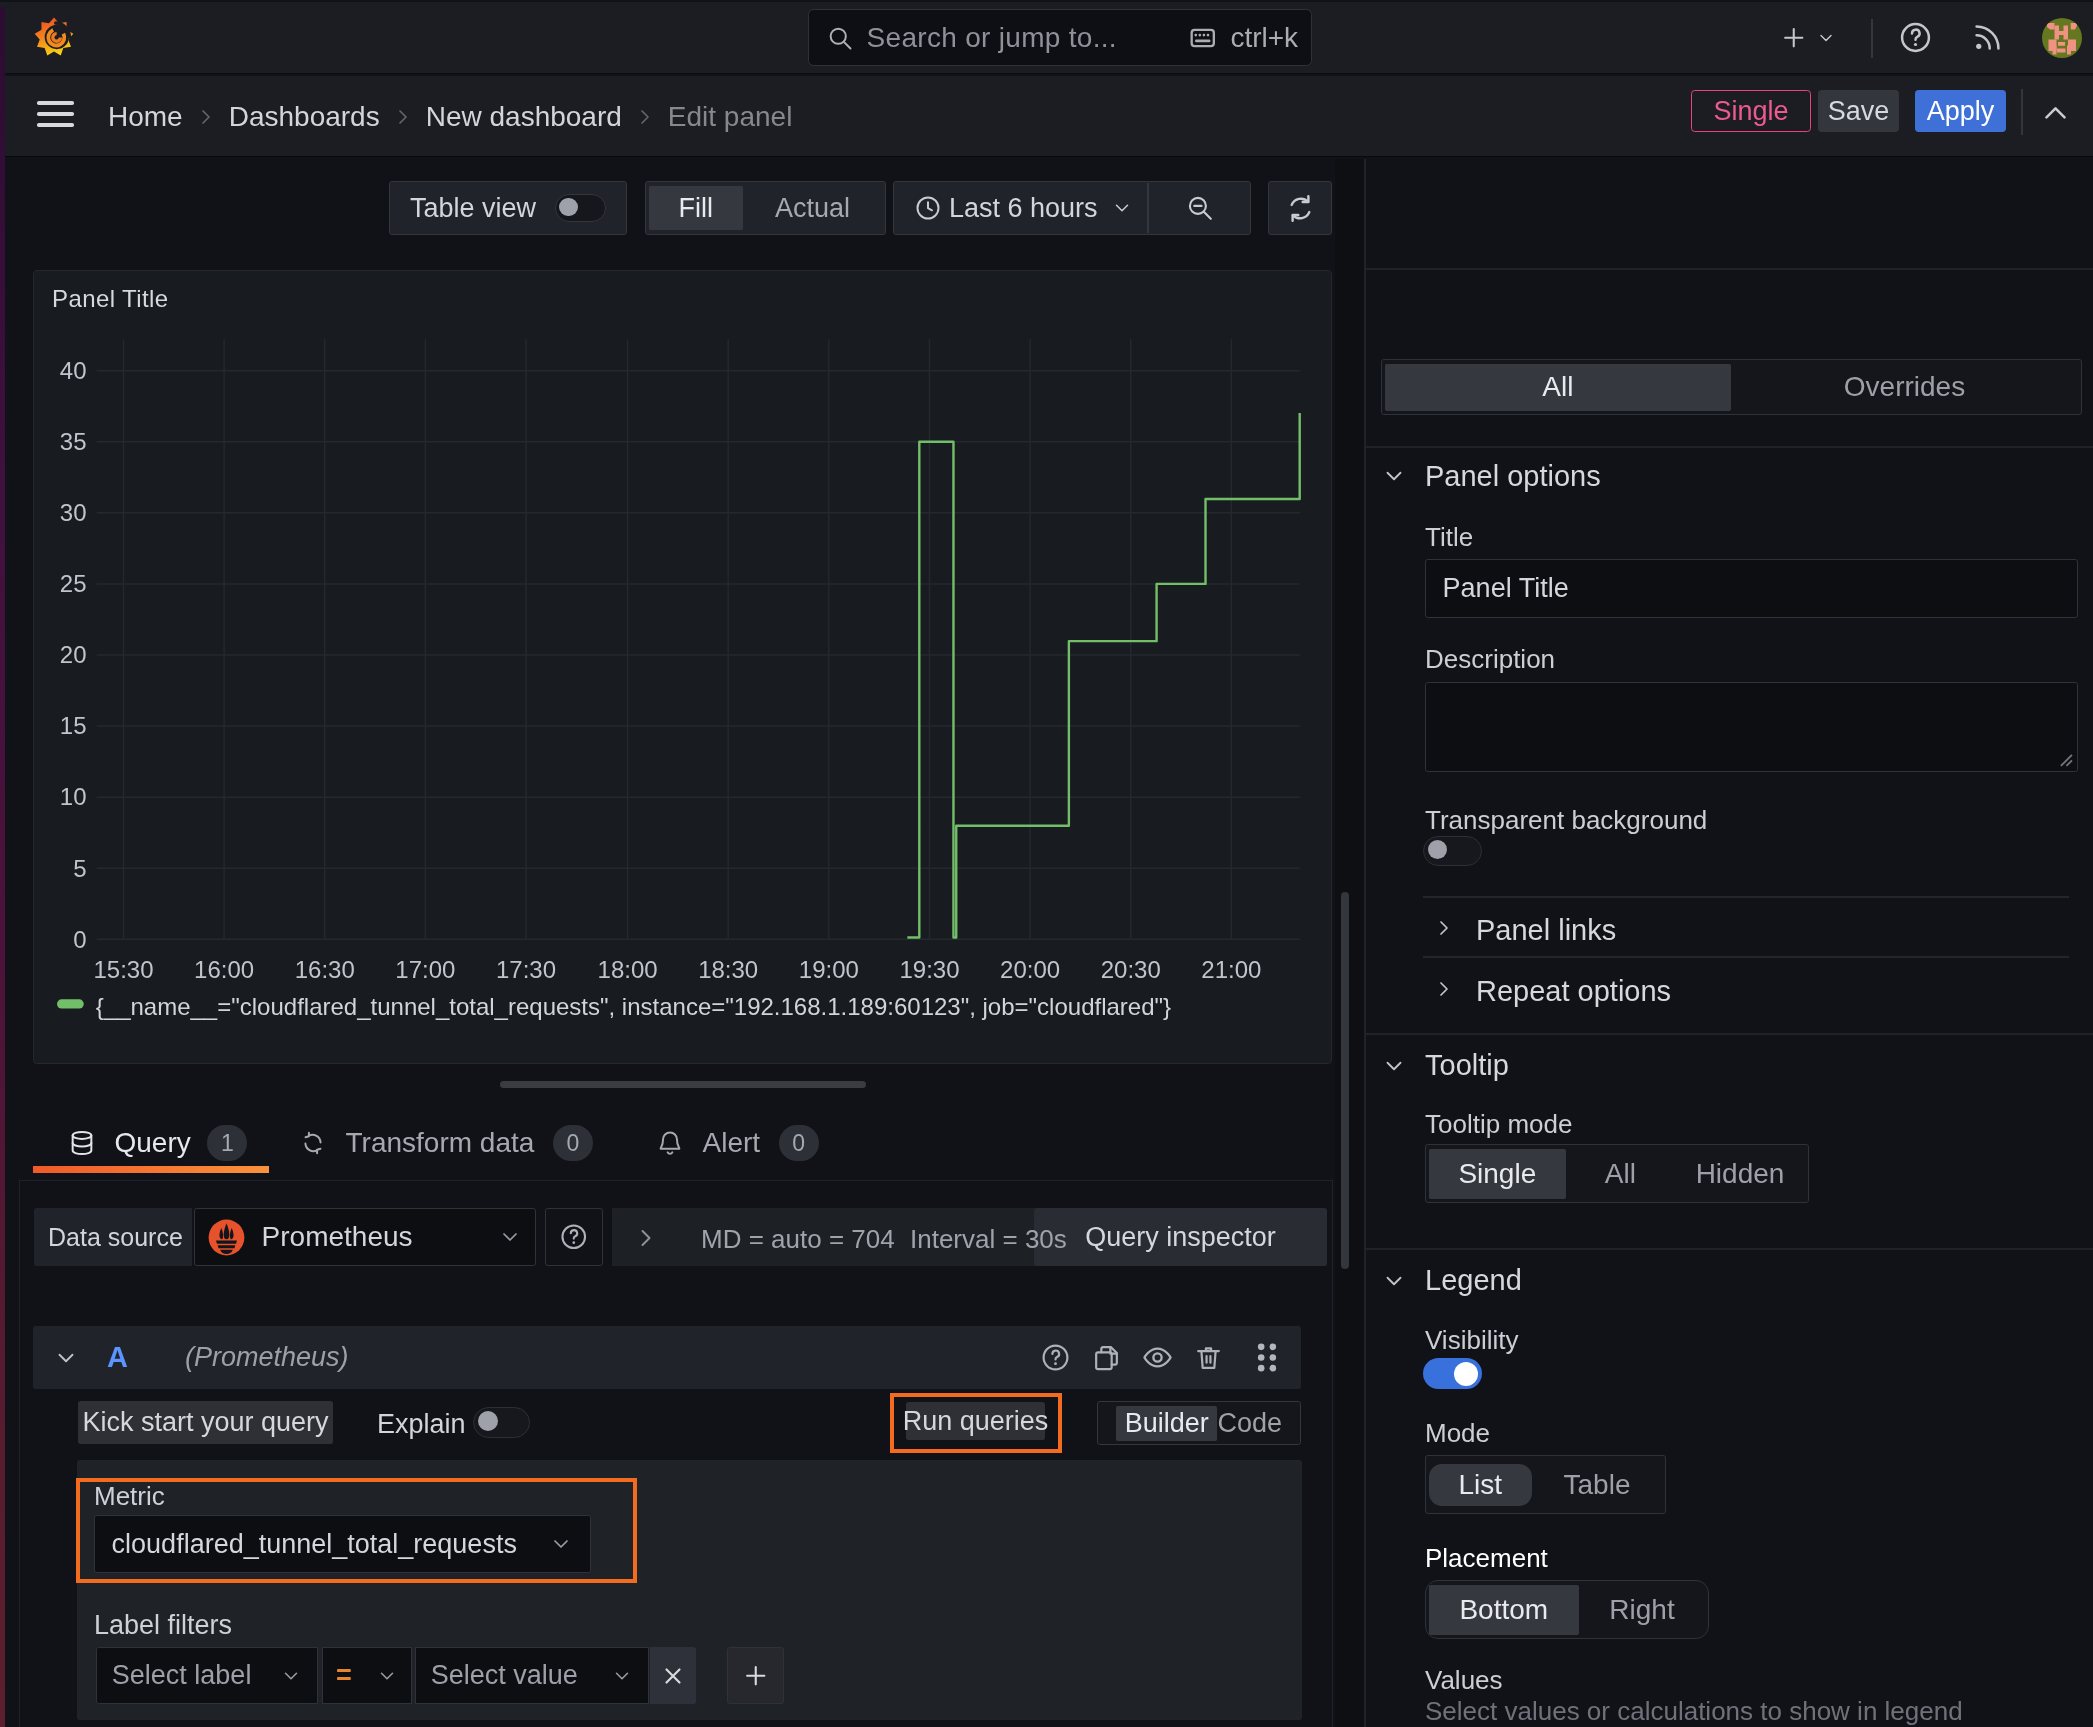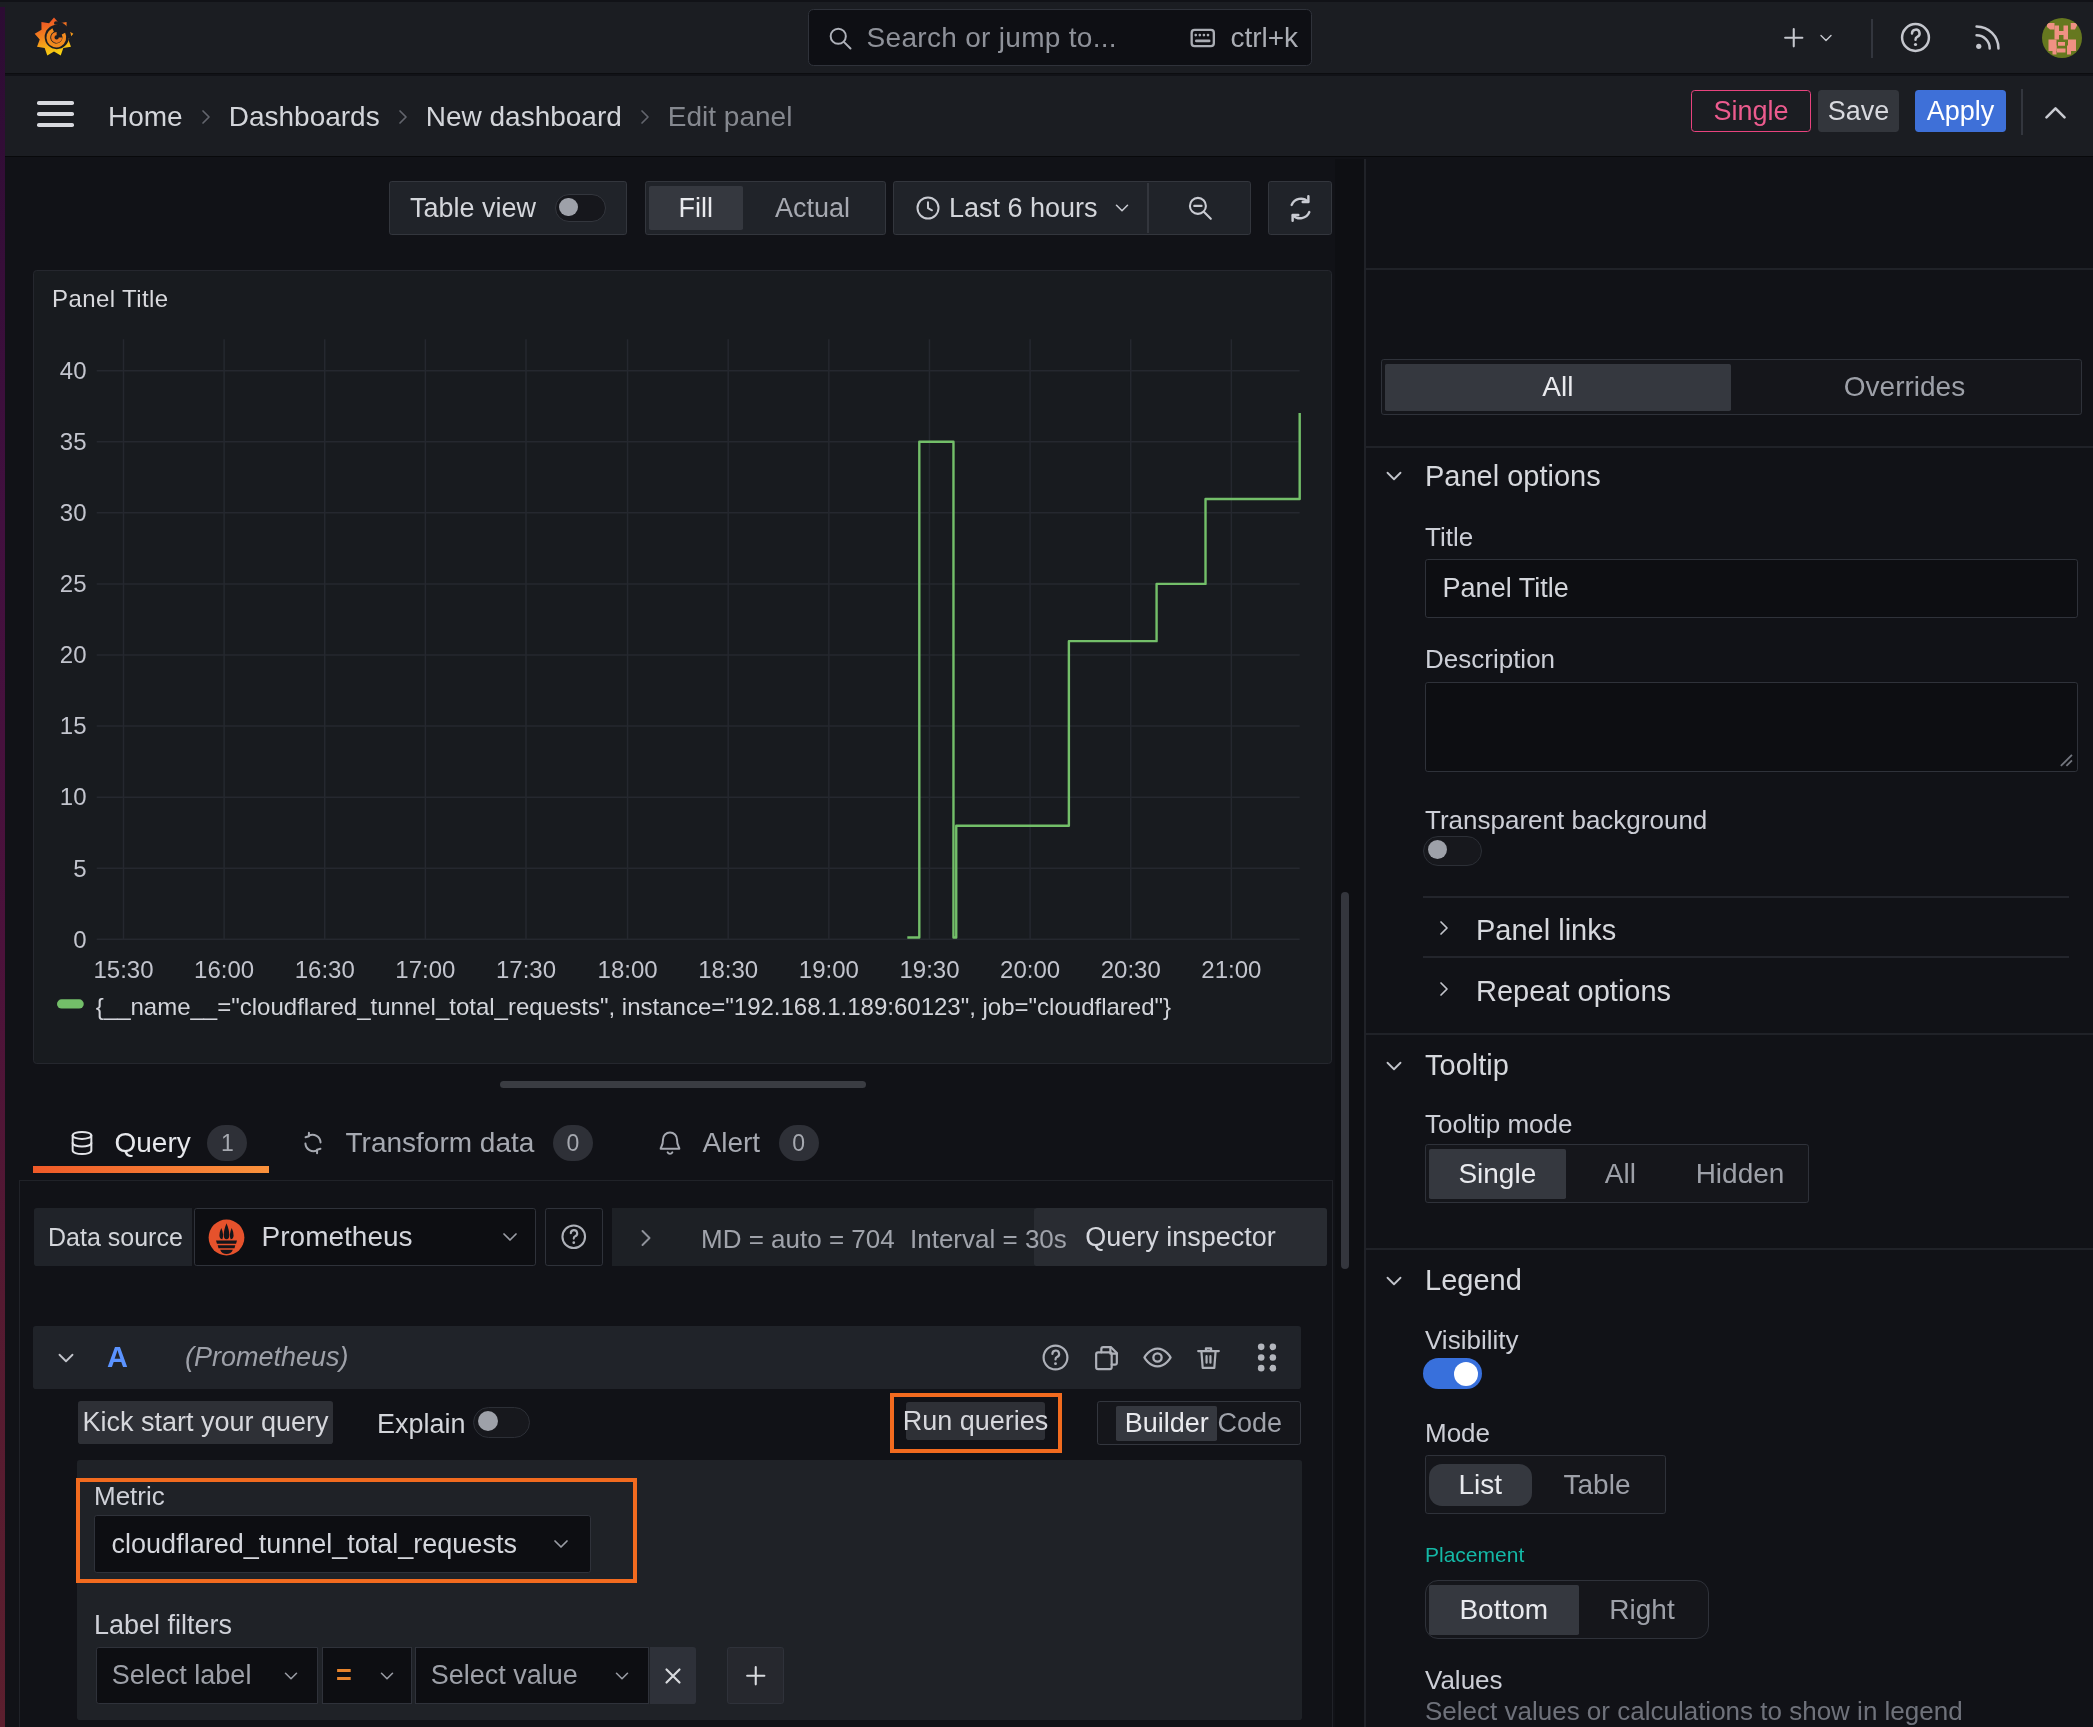--- a/index.html
+++ b/index.html
@@ -401,21 +401,21 @@
 <div class="abs" style="left:1425px;top:1264px;font-size:29px;color:#d6d8dd">Legend</div>
 <div class="abs" style="left:1425px;top:1325px;font-size:26px;color:#ccced6">Visibility</div>
 <div class="abs" style="left:1423px;top:1358px;width:59px;height:31px;background:#3870dc;border-radius:16.6px">
 <div style="position:absolute;right:3.7px;top:3.7px;width:24px;height:24px;background:#fff;border-radius:50%"></div>
 </div>
 <div class="abs" style="left:1425px;top:1418px;font-size:26px;color:#ccced6">Mode</div>
 <div class="abs flex" style="left:1425px;top:1455px;width:241px;height:59px;border:1.8px solid #2f323a;border-radius:2.8px;background:#15161b;padding:2.8px">
 <div class="flex" style="height:42px;width:103px;justify-content:center;background:#35383f;border-radius:13px;font-size:28px;color:#e9eaee">List</div>
 <div class="flex" style="height:50px;flex:1;justify-content:center;font-size:28px;color:#9da0a8">Table</div>
 </div>
-<div class="abs" style="left:1425px;top:1543px;font-size:21px;color:#14b8a6">Placement</div>
+<div class="abs" style="left:1425px;top:1543px;font-size:26px;color:#ffffff">Placement</div>
 <div class="abs flex" style="left:1425px;top:1580px;width:284px;height:59px;border:1.8px solid #2f323a;border-radius:13px;background:#15161b;padding:2.8px">
 <div class="flex" style="height:50px;width:150px;justify-content:center;background:#35383f;border-radius:1.8px;font-size:28px;color:#e9eaee">Bottom</div>
 <div class="flex" style="height:50px;flex:1;justify-content:center;font-size:28px;color:#9da0a8">Right</div>
 </div>
 <div class="abs" style="left:1425px;top:1665px;font-size:26px;color:#ccced6">Values</div>
 <div class="abs" style="left:1425px;top:1696px;font-size:26px;color:#6f727b">Select values or calculations to show in legend</div>
 
 <div class="abs" style="left:0;top:7.4px;width:4.6px;height:1720px;background:linear-gradient(180deg,#2c0c33 0%,#42103f 30%,#4c123b 55%,#551a31 75%,#5c1f2e 100%)"></div>
 
 <div class="abs" style="left:1341px;top:892px;width:8.3px;height:377px;background:#34363d;border-radius:4.6px"></div>

